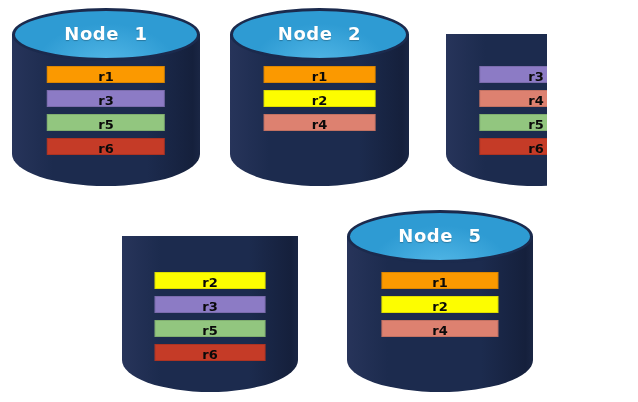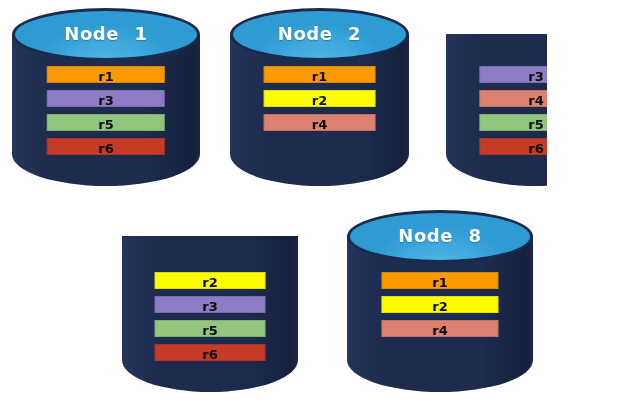--- a/index.html
+++ b/index.html
@@ -165,21 +165,21 @@
         </div>
         <div class="bar" style="background: rgb(197, 59, 39);">
           <span>r6</span>
         </div>
       </div>
   </div>
 
   <div class="cylinder row2" id="node5">
     <div class="cyl-body"></div>
     <div class="cyl-top">
-      <span class="cyl-title">Node 8</span>
+      <span class="cyl-title">Node 5</span>
     </div>
     <div class="bars">
         <div class="bar" style="background: rgb(251, 153, 0);">
           <span>r1</span>
         </div>
         <div class="bar" style="background: rgb(253, 253, 0);">
           <span>r2</span>
         </div>
         <div class="bar" style="background: rgb(221, 129, 112);">
           <span>r4</span>

